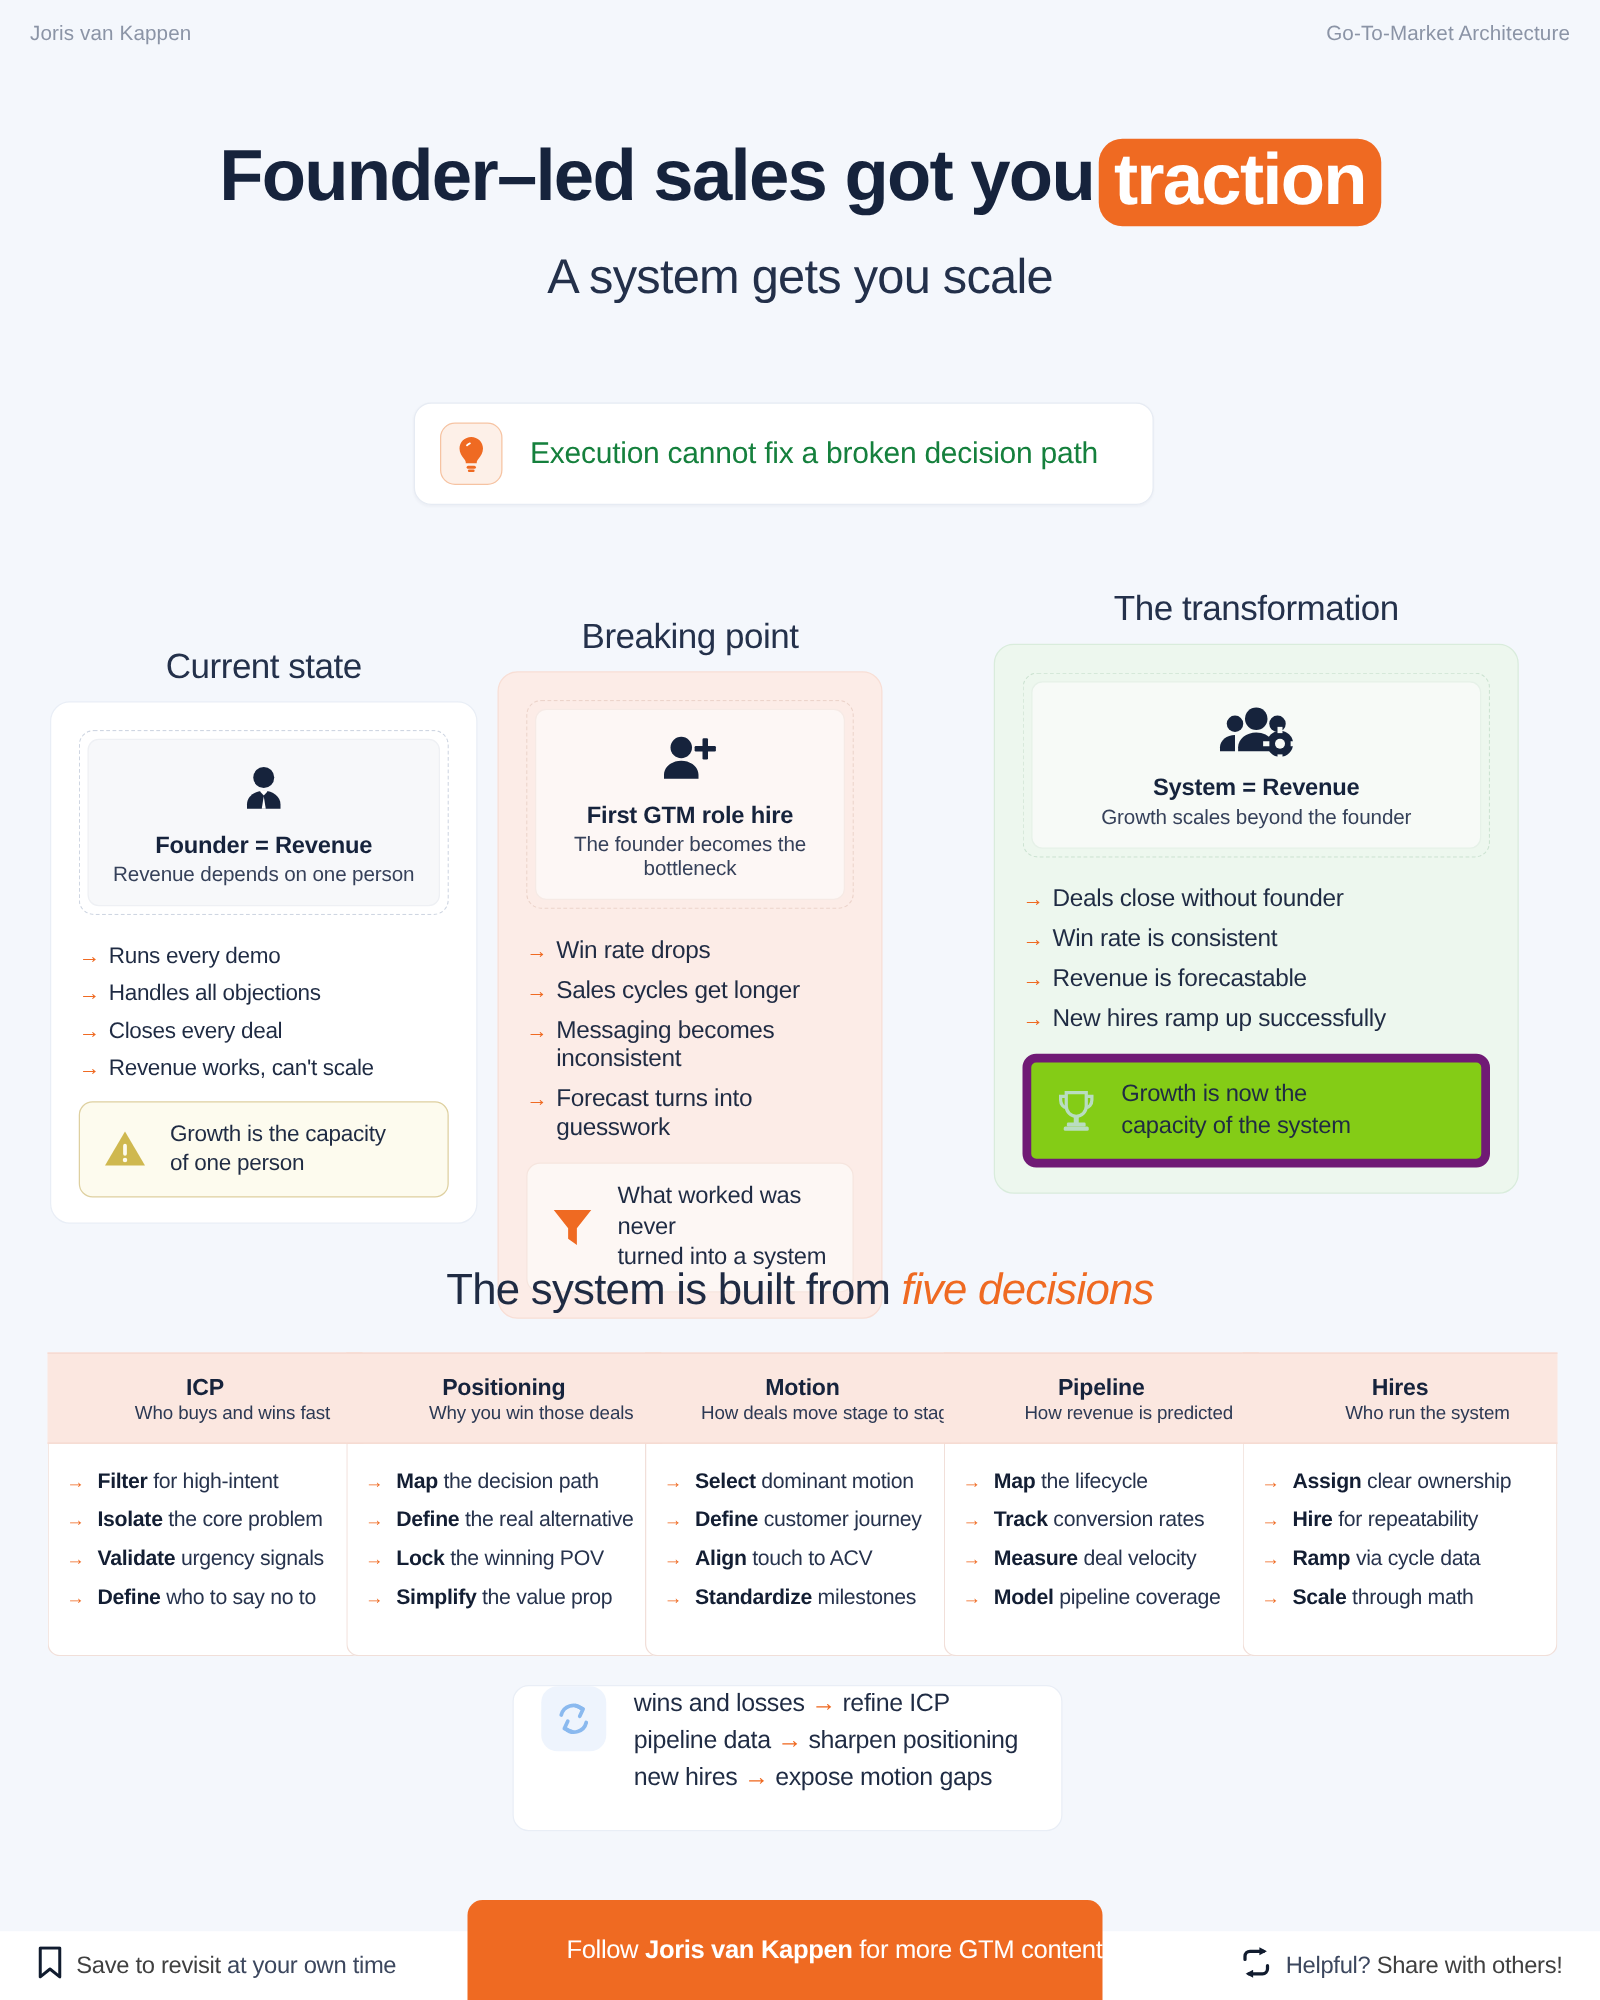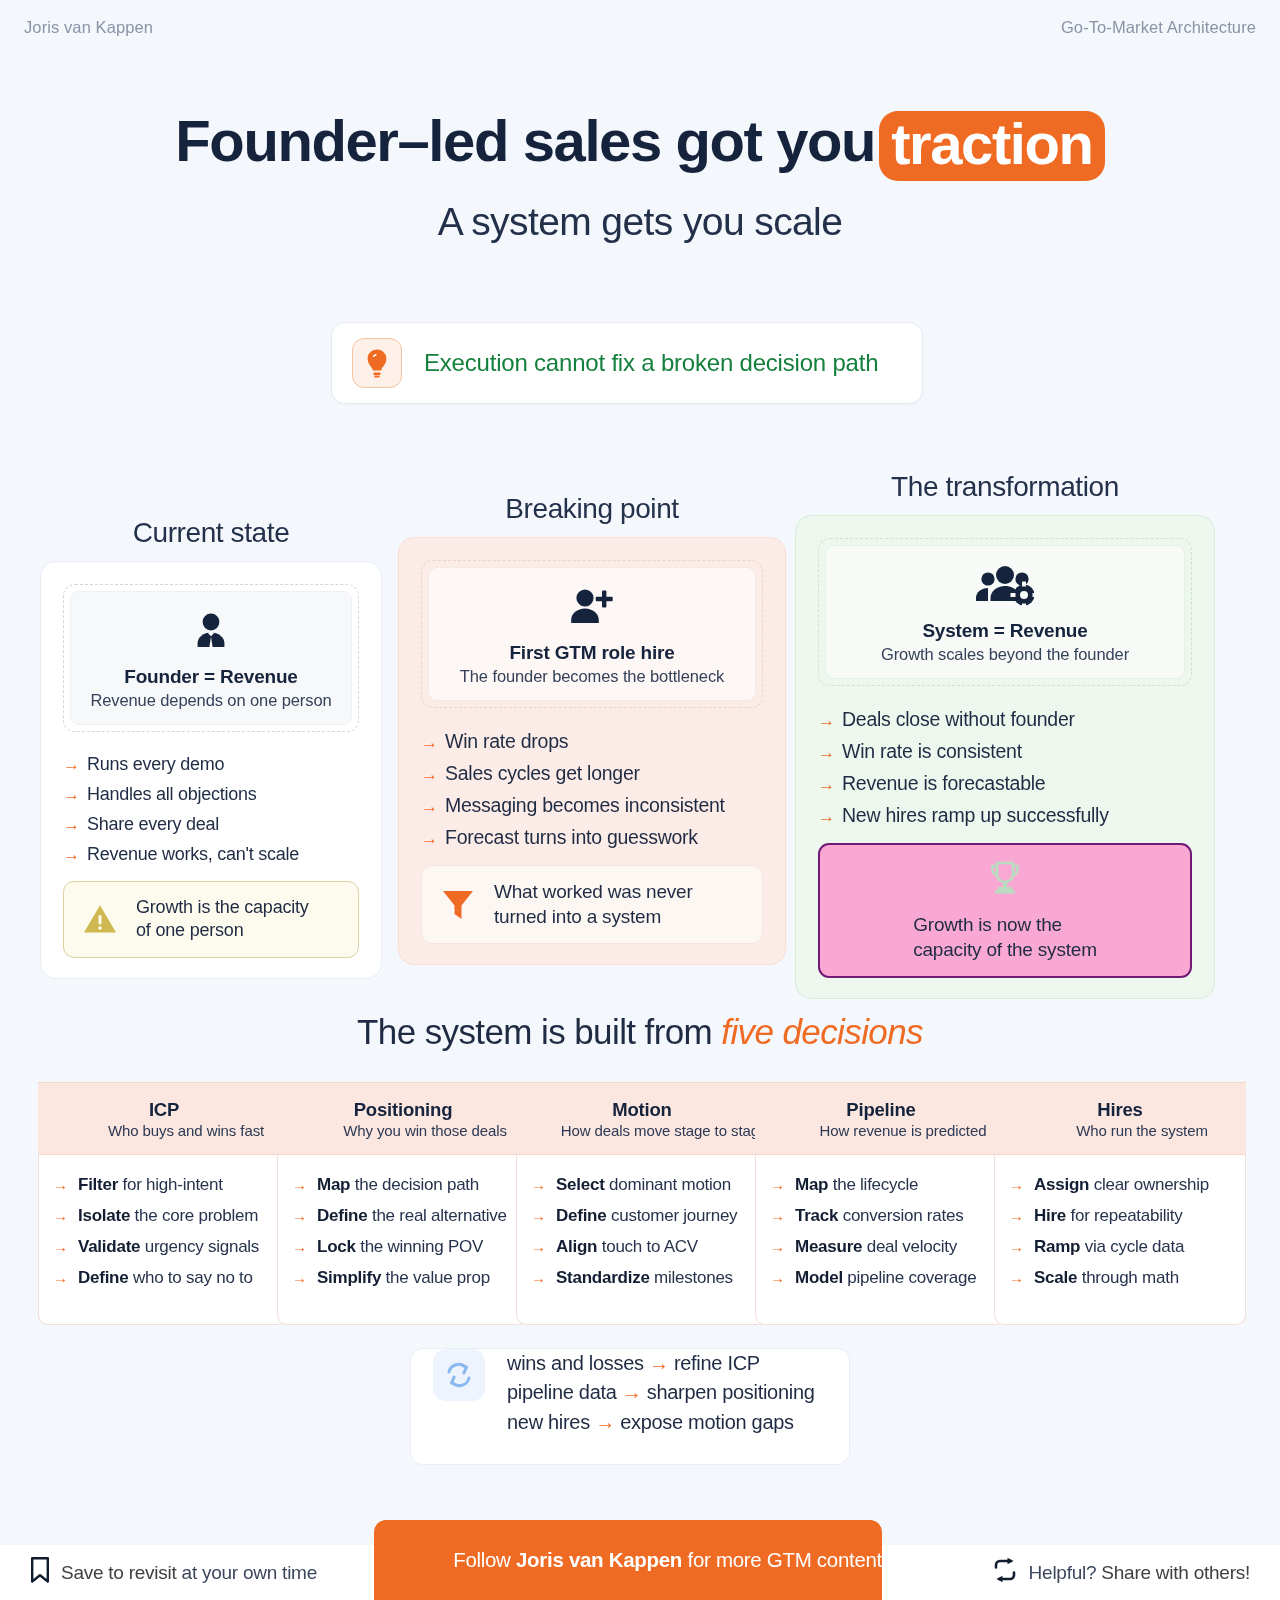--- a/index.html
+++ b/index.html
@@ -53,21 +53,21 @@
   
   .stages { position: absolute; top: 455px; left: 0; width: 1280px; height: 525px; }
   .stage { position: absolute; }
   .stage-title {
     text-align: center; font-size: 28px; font-weight: 400; color: #24314b;
     letter-spacing: -.4px; margin-bottom: 12px;
   }
   .stage-card { border-radius: 16px; padding: 22px 22px 20px 22px; }
   .s1 { left: 40px; top: 62px; width: 342px; }
   .s1 .stage-card { background: #ffffff; border: 1px solid #e9eef6; }
-  .s2 { left: 398px; top: 38px; width: 388px; }
+  .s2 { left: 398px; top: 38px; width: 308px; }
   .s2 .stage-card { background: #fcece7; border: 1px solid #f8ded5; }
   .s3 { left: 795px; top: 16px; width: 420px; }
   .s3 .stage-card { background: #edf7ee; border: 1px solid #d9ecdc; }
 
   .hero-box {
     border: 1.6px dashed #cfd6e2; border-radius: 12px; padding: 6px;
   }
   .s2 .hero-box { border-color: #ecd4cb; }
   .s3 .hero-box { border-color: #cde3d2; }
   .hero-inner {
@@ -88,21 +88,21 @@
 
   .callout {
     margin-top: 16px; border-radius: 11px; display: flex; align-items: center;
     gap: 16px; padding: 14px 16px;
   }
   .callout .ci { flex: none; width: 40px; display: flex; justify-content: center; }
   .callout .ct { font-size: 19px; line-height: 1.3; color: #1f2b43; letter-spacing: -.2px; }
   .co-warn { background: #fdfbee; border: 1px solid #ded0a0; }
   .co-warn .ct { font-size: 18px; }
   .co-funnel { background: #fdf7f4; border: 1px solid #f6e5de; }
-  .co-trophy { background: #f9a8d4; border: 2px solid #701a75; flex-direction: column; }
+  .co-trophy { background: #84cc16; border: 7px solid #701a75; }
 
   
   .five-title {
     position: absolute; top: 1012px; left: 0; width: 1280px; text-align: center;
     font-size: 35px; color: #1f2b43; letter-spacing: -.6px;
   }
   .five-title .em { color: #ef6a22; font-style: italic; }
 
   .steps { position: absolute; top: 1082px; left: 38px; width: 1204px; height: 243px; }
   .step { position: absolute; top: 0; width: 252px; height: 243px; }
@@ -206,21 +206,21 @@
         <div class="bullet">
             <span class="arw">→</span>
             <span class="btxt">Runs every demo</span>
           </div>
         <div class="bullet">
             <span class="arw">→</span>
             <span class="btxt">Handles all objections</span>
           </div>
         <div class="bullet">
             <span class="arw">→</span>
-            <span class="btxt">Share every deal</span>
+            <span class="btxt">Closes every deal</span>
           </div>
         <div class="bullet">
             <span class="arw">→</span>
             <span class="btxt">Revenue works, can't scale</span>
           </div>
       </div>
       <div class="callout co-warn">
         <span class="ci">
           <svg width="34" height="32" viewBox="0 0 34 32">
               <path d="M17 2.2 33 29.4H1z" fill="#cfb84f"></path>

